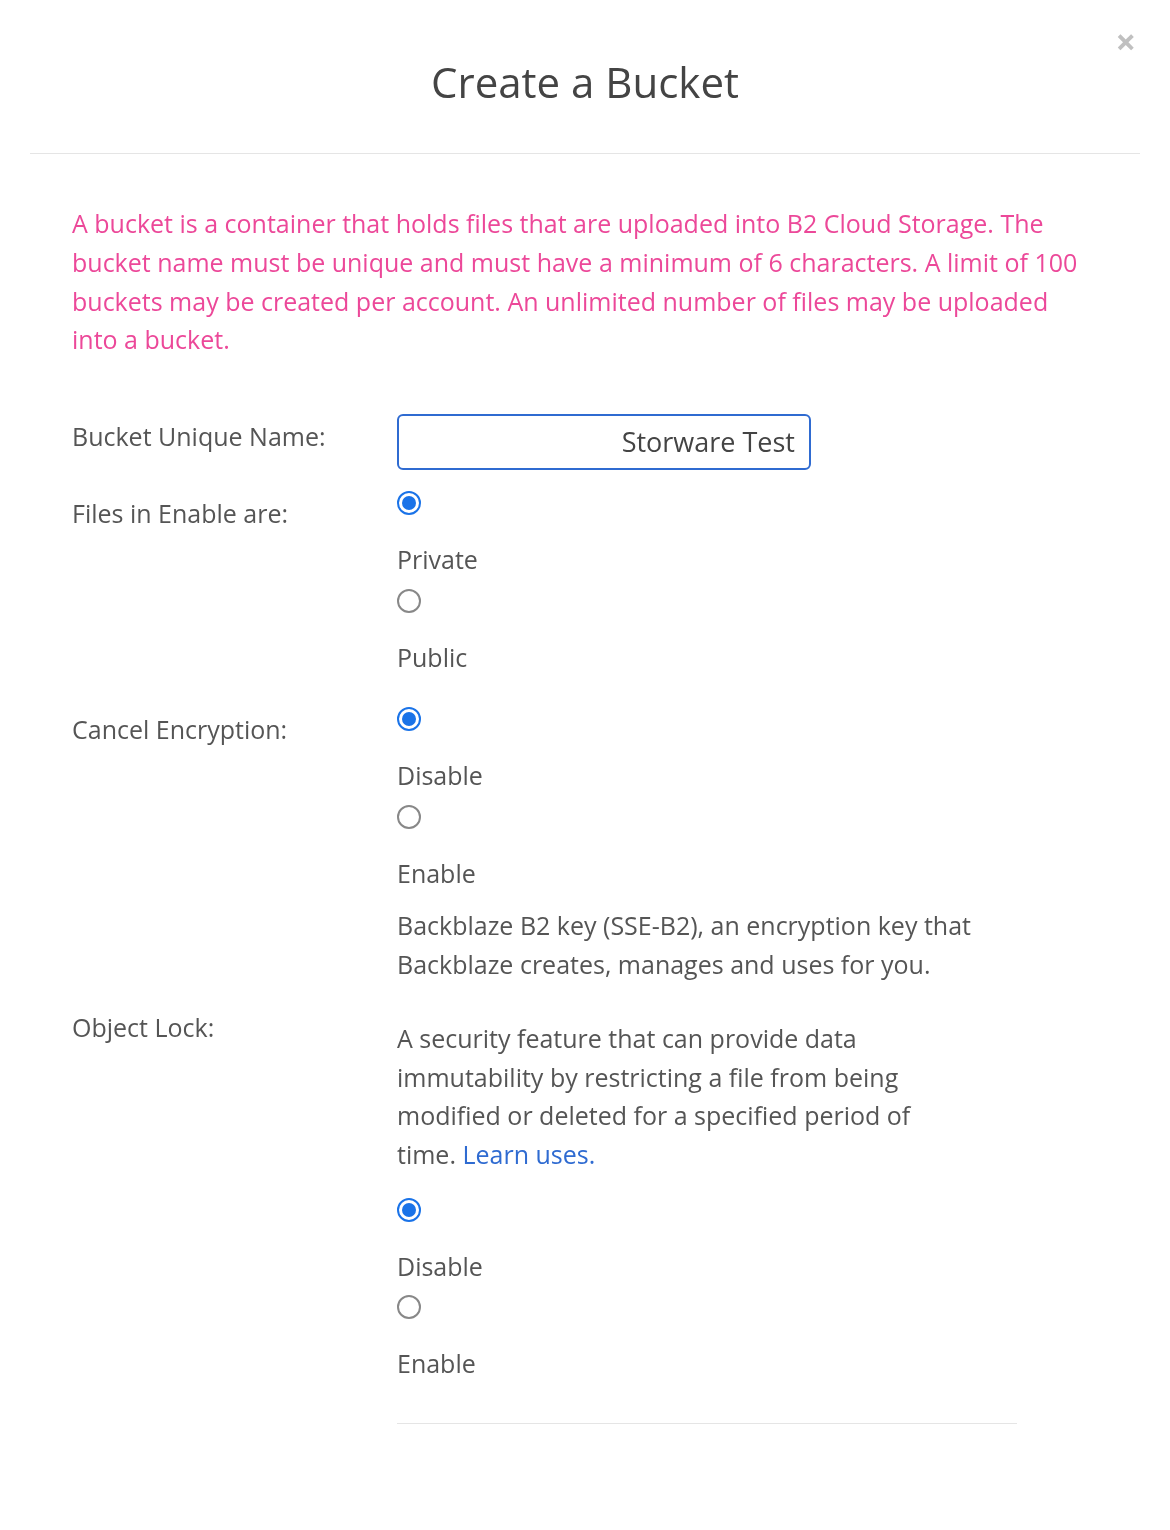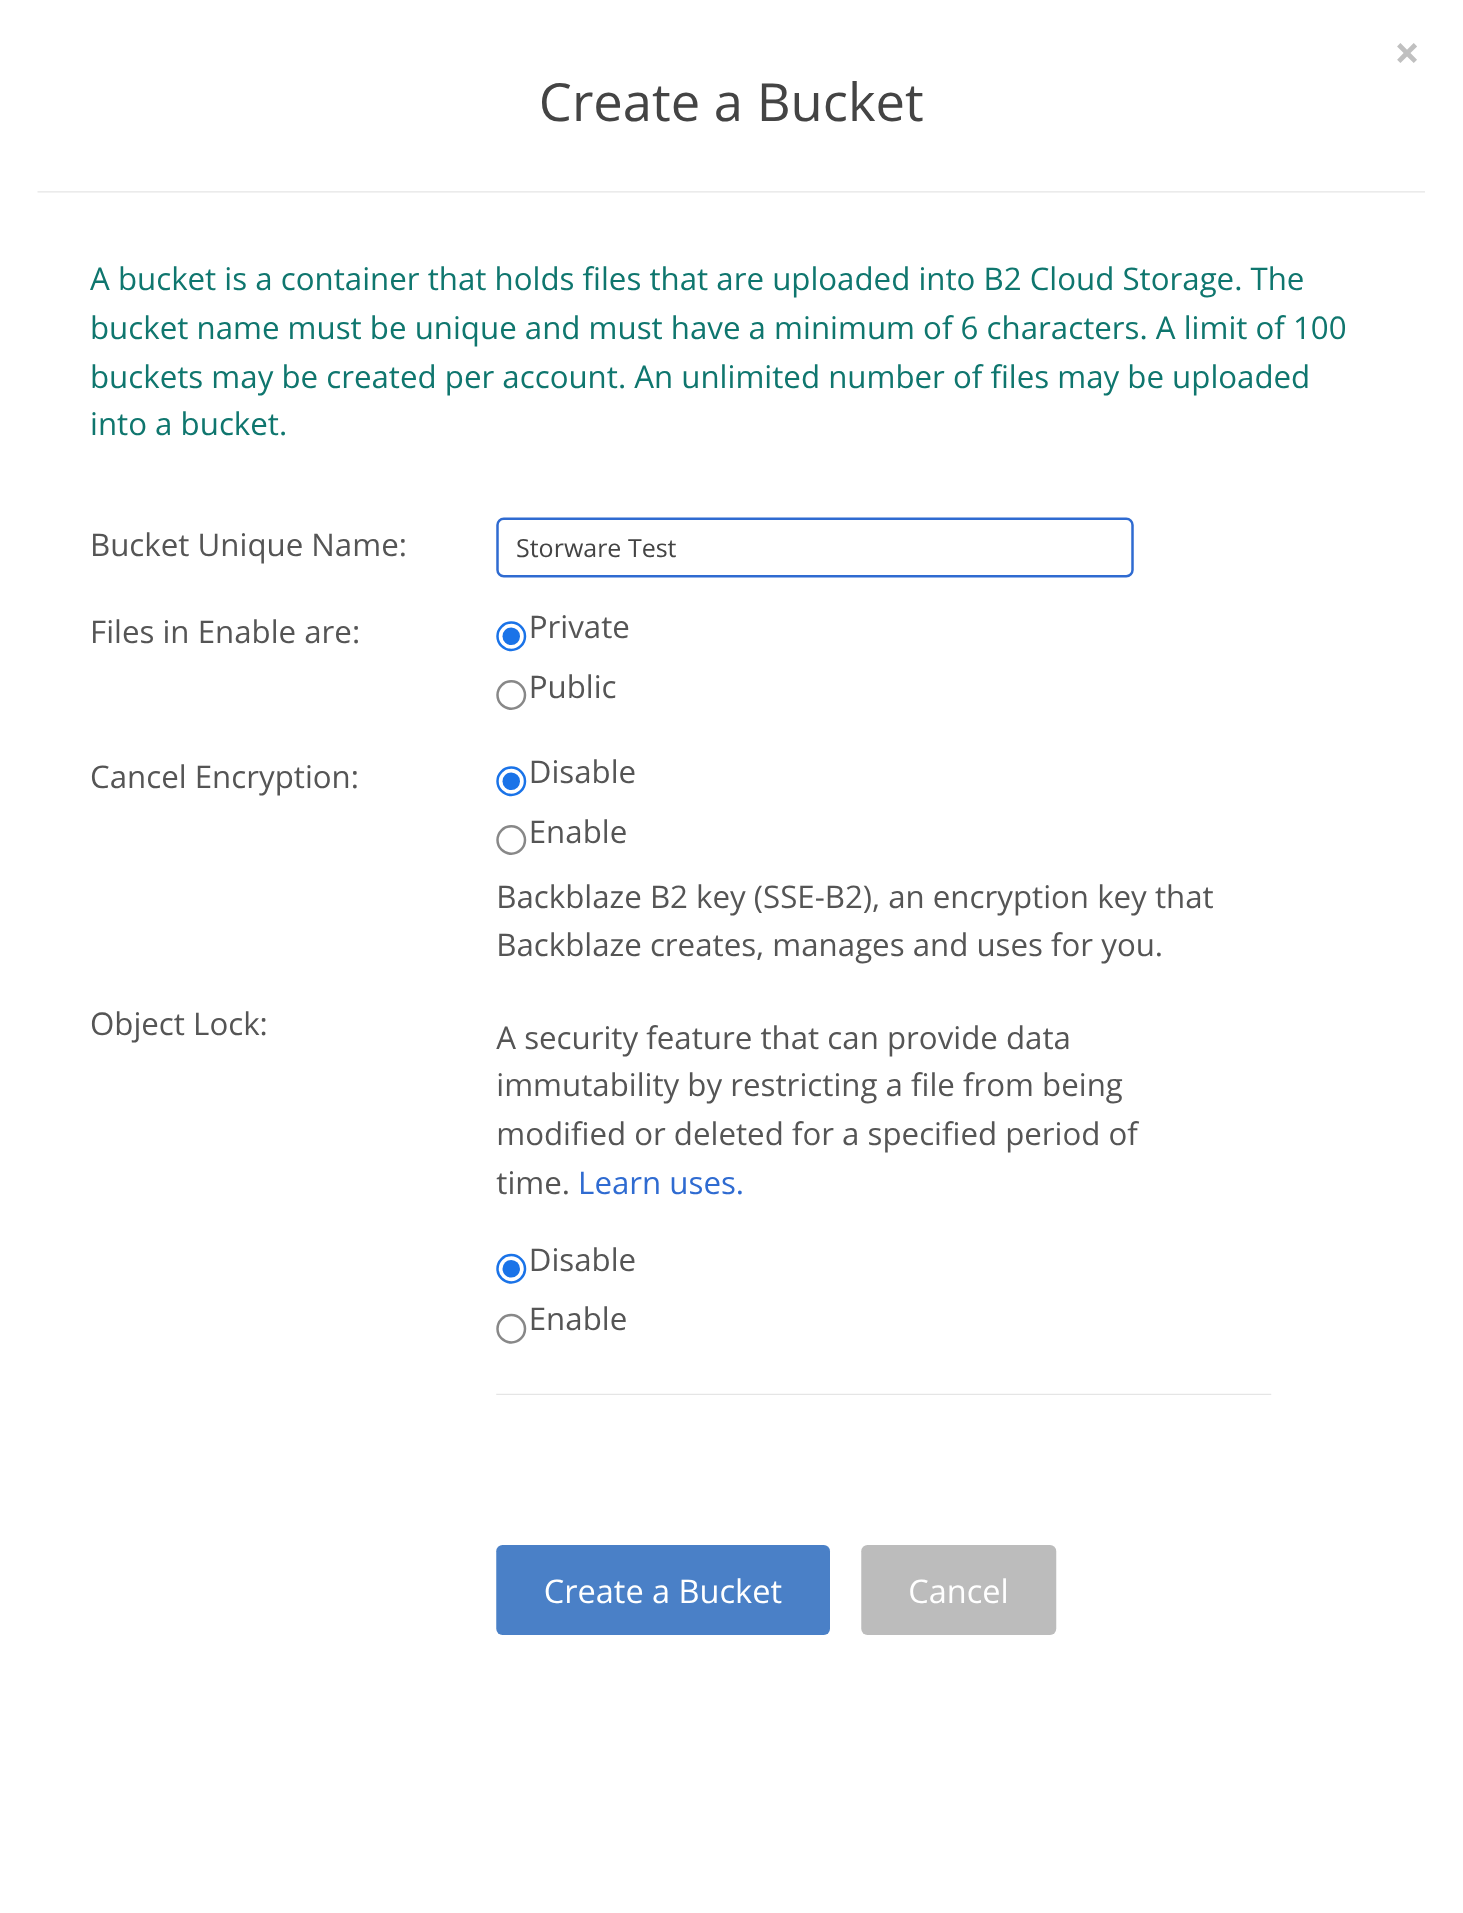--- a/index.html
+++ b/index.html
@@ -39,56 +39,58 @@
   .divider {
     border: none;
     border-top: 1px solid #e5e5e5;
     margin: 0 30px 50px 30px;
   }
   .content {
     padding: 0 72px;
   }
   .description {
     font-size: 25px;
-    color: #0f766e;
+    color: #ec4899;
     margin-bottom: 55px;
     line-height: 1.55;
   }
   .form-row {
     display: flex;
     align-items: flex-start;
     margin-bottom: 21px;
   }
   .form-label {
     width: 325px;
     flex-shrink: 0;
     color: #555;
     font-size: 25px;
     padding-top: 4px;
   }
   .form-control {
     flex: 1;
   }
   .text-input {
-    width: 510px;
+    width: 414px;
     padding: 10px 14px;
-    font-size: 20px;
+    font-size: 27px;
     color: #444;
     border: 2px solid #2f6bd1;
     border-radius: 6px;
     outline: none;
     font-family: inherit;
     line-height: 1.2;
+    text-align: right;
   }
   .radio-row {
     display: flex;
-    align-items: flex-end;
-    gap: 2px;
+    align-items: flex-start;
+    gap: 26px;
     margin-bottom: 10px;
     cursor: pointer;
+    flex-direction: column;
   }
   .radio {
     appearance: none;
     width: 24px;
     height: 24px;
     border: 2px solid #888;
     border-radius: 50%;
     position: relative;
     cursor: pointer;
     flex-shrink: 0;

